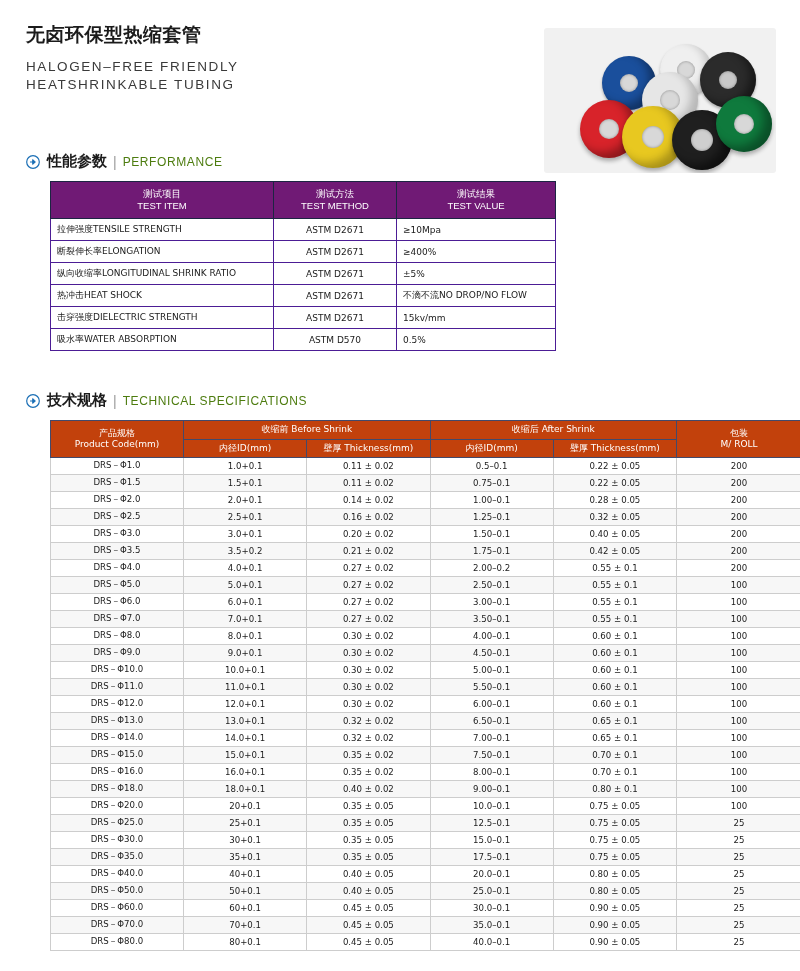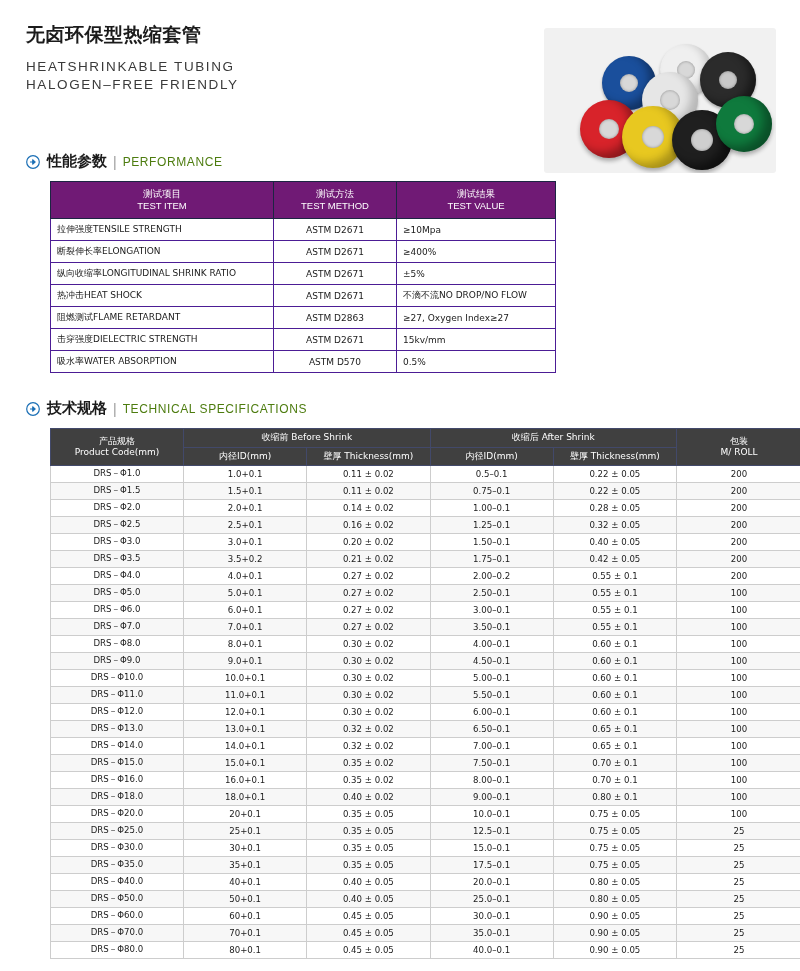--- a/index.html
+++ b/index.html
@@ -141,21 +141,21 @@
     text-align: left;
   }
 
   
   .spec-table {
     width: 752px;
     margin-left: 26px;
     table-layout: fixed;
   }
   .spec-table th {
-    background: #404040;
+    background: #c2410c;
     color: #ffffff;
     font-weight: normal;
     font-size: 9px;
     line-height: 11.5px;
     padding: 3px 2px;
     border: 1px solid #42496a;
     text-align: center;
     font-family: "DejaVu Sans", sans-serif;
   }
   .spec-table th .cn {
@@ -182,22 +182,22 @@
   .col-pack  { width: 120px; }
 </style>
 </head>
 <body>
 
 <div class="page">
 
   <div class="header">
     <div class="title-cn">无卤环保型热缩套管</div>
     <div class="title-en">
+      <div>HALOGEN–FREE FRIENDLY</div>
       <div>HEATSHRINKABLE TUBING</div>
-      <div>HALOGEN–FREE FRIENDLY</div>
     </div>
 
     <div class="photo-panel">
       <div class="photo-inner">
 
         <div class="roll" style="left:116px; top:16px; width:52px; height:52px; background:#efefef; box-shadow:inset -6px -4px 8px rgba(0,0,0,.18), 0 2px 3px rgba(0,0,0,.25);">
           <div class="hole" style="width:18px;height:18px;"></div>
         </div>
         <div class="roll" style="left:156px; top:24px; width:56px; height:56px; background:#2b2b2b; box-shadow:inset -6px -4px 8px rgba(0,0,0,.45), 0 2px 3px rgba(0,0,0,.3);">
           <div class="hole" style="width:18px;height:18px;background:#c9c9c9;"></div>
@@ -267,38 +267,33 @@
           <td class="c1">纵向收缩率LONGITUDINAL SHRINK RATIO</td>
           <td class="c2">ASTM D2671</td>
           <td class="c3">±5%</td>
         </tr>
         <tr>
           <td class="c1">热冲击HEAT SHOCK</td>
           <td class="c2">ASTM D2671</td>
           <td class="c3">不滴不流NO DROP/NO FLOW</td>
         </tr>
         <tr>
-          <td class="c1">阻燃测试FLAME RETARDANT</td>
-          <td class="c2">ASTM D2863</td>
-          <td class="c3">≥27, Oxygen Index≥27</td>
-        </tr>
-        <tr>
           <td class="c1">击穿强度DIELECTRIC STRENGTH</td>
           <td class="c2">ASTM D2671</td>
           <td class="c3">15kv/mm</td>
         </tr>
         <tr>
           <td class="c1">吸水率WATER ABSORPTION</td>
           <td class="c2">ASTM D570</td>
           <td class="c3">0.5%</td>
         </tr>
       </tbody>
   </table>
 
-  <div class="section-head" style="margin-top:26px;">
+  <div class="section-head" style="margin-top:40px;">
     <svg class="bullet-icon" viewBox="0 0 14 14">
       <circle cx="7" cy="7" r="6.3" fill="none" stroke="#1b6fb5" stroke-width="1.2"></circle>
       <path d="M4 7 H9 M6.7 4.6 L9.4 7 L6.7 9.4 Z" fill="#1b6fb5" stroke="#1b6fb5" stroke-width="1"></path>
     </svg>
     <span class="section-cn">技术规格</span>
     <span class="sep">|</span>
     <span class="section-en">TECHNICAL SPECIFICATIONS</span>
   </div>
 
   <table class="spec-table">

